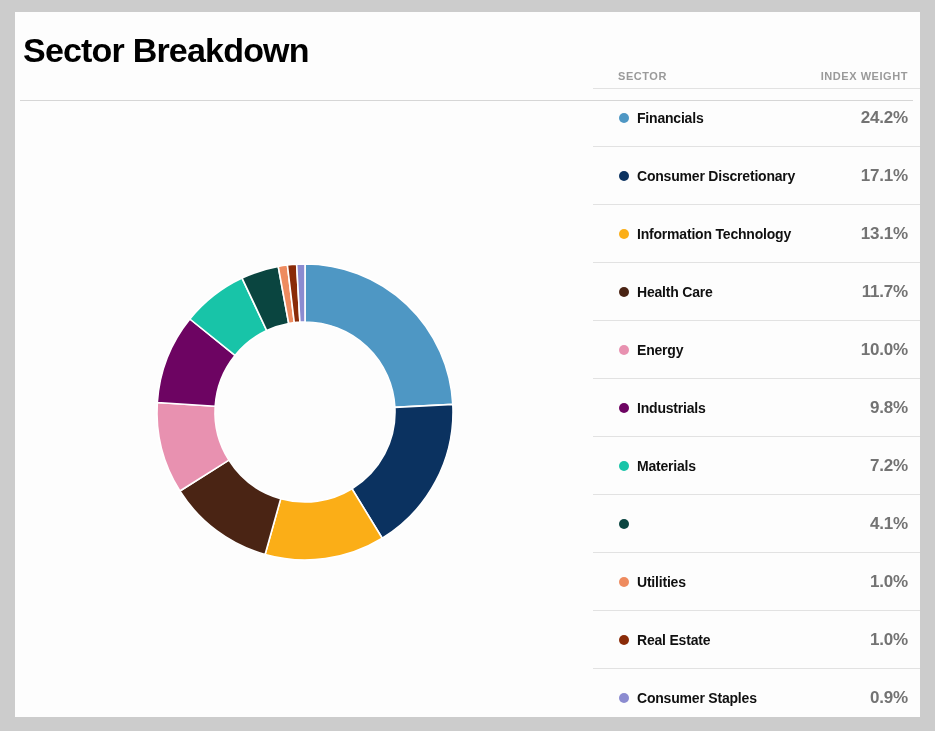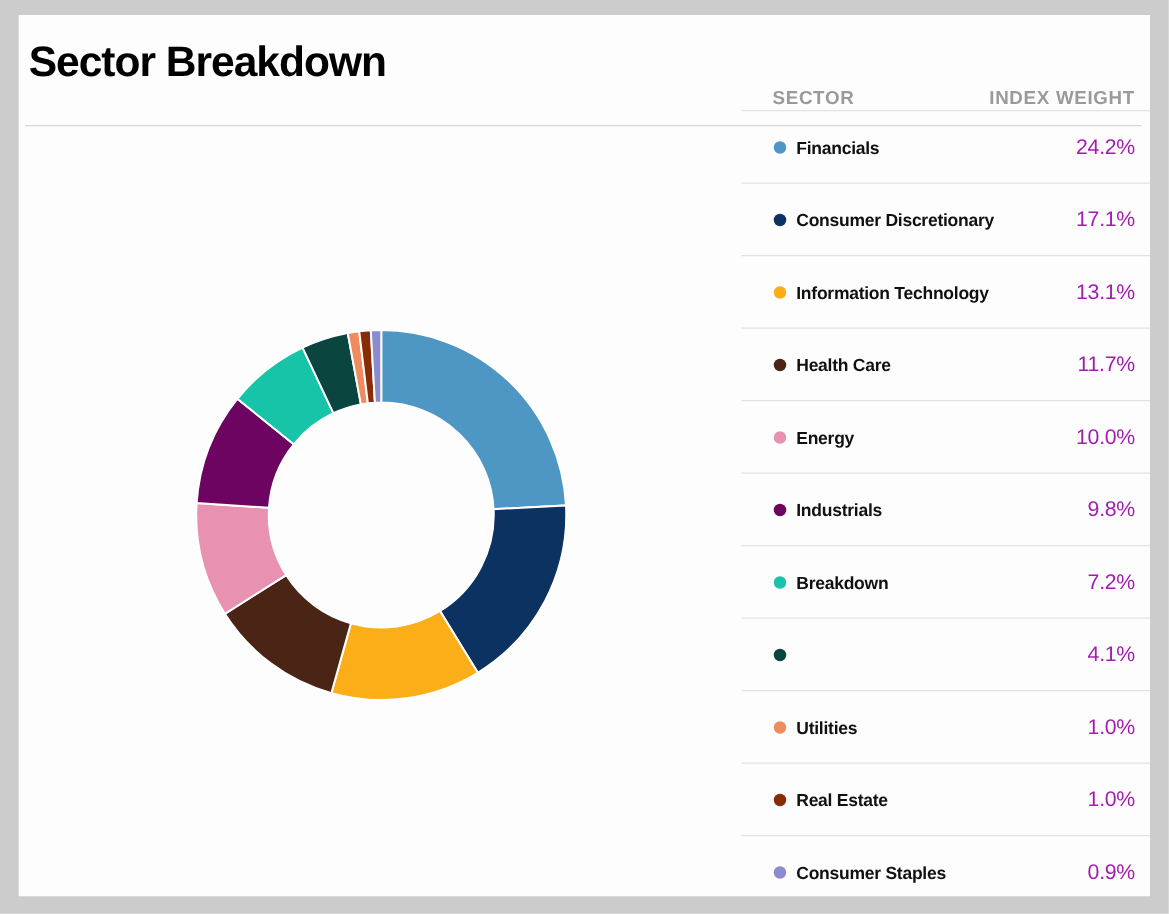--- a/index.html
+++ b/index.html
@@ -64,21 +64,21 @@
   }
   #legend-header {
     position: relative;
     height: 28px;
     padding: 0 12px 0 12px;
     box-sizing: border-box;
   }
   .col-head {
     position: absolute;
     top: 10px;
-    font-size: 15px;
+    font-size: 11px;
     font-weight: 700;
     letter-spacing: 0.55px;
     color: #9a9a9a;
     text-transform: uppercase;
     font-family: "Liberation Sans", sans-serif;
   }
   #head-sector { left: 25px; }
   #head-weight { right: 12px; text-align: center; }
   .legend-row {
     position: relative;
@@ -107,22 +107,22 @@
     white-space: nowrap;
     line-height: 22px;
     font-family: Liberation Sans, sans-serif;
   }
   .legend-row .weight-value {
     position: absolute;
     right: 12px;
     top: 50%;
     margin-top: -11px;
     font-size: 17px;
-    font-weight: 400;
-    color: #a21caf;
+    font-weight: 700;
+    color: #737373;
     letter-spacing: -0.2px;
     line-height: 22px;
     font-family: "Liberation Sans", sans-serif;
   }
 </style>
 </head>
 <body>
 
 <div id="card">
 
@@ -178,21 +178,21 @@
           <span class="sector-label">Energy</span>
           <span class="weight-value">10.0%</span>
         </div>
         <div class="legend-row">
           <span class="dot" style="background: rgb(109, 4, 98);"></span>
           <span class="sector-label">Industrials</span>
           <span class="weight-value">9.8%</span>
         </div>
         <div class="legend-row">
           <span class="dot" style="background: rgb(24, 196, 168);"></span>
-          <span class="sector-label">Breakdown</span>
+          <span class="sector-label">Materials</span>
           <span class="weight-value">7.2%</span>
         </div>
         <div class="legend-row">
           <span class="dot" style="background: rgb(10, 69, 64);"></span>
           <span class="weight-value">4.1%</span>
         </div>
         <div class="legend-row">
           <span class="dot" style="background: rgb(238, 139, 95);"></span>
           <span class="sector-label">Utilities</span>
           <span class="weight-value">1.0%</span>

